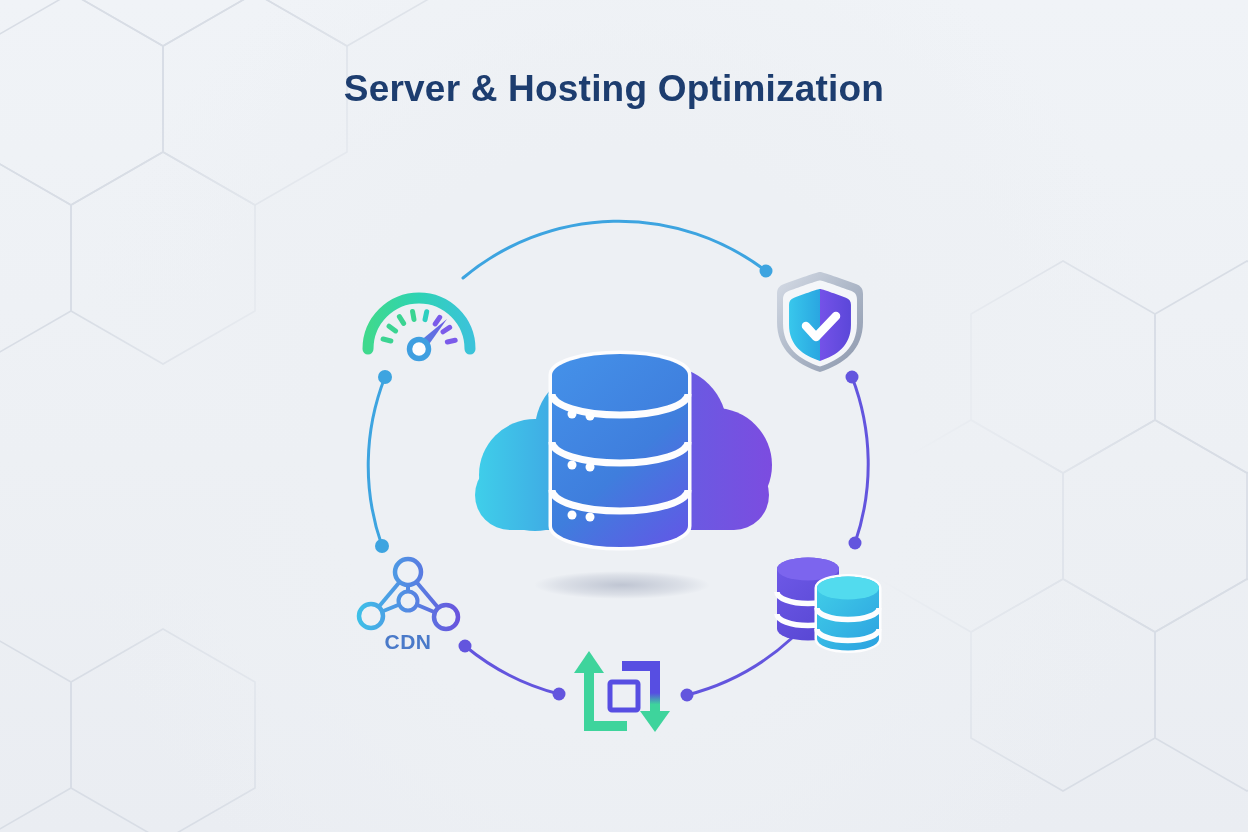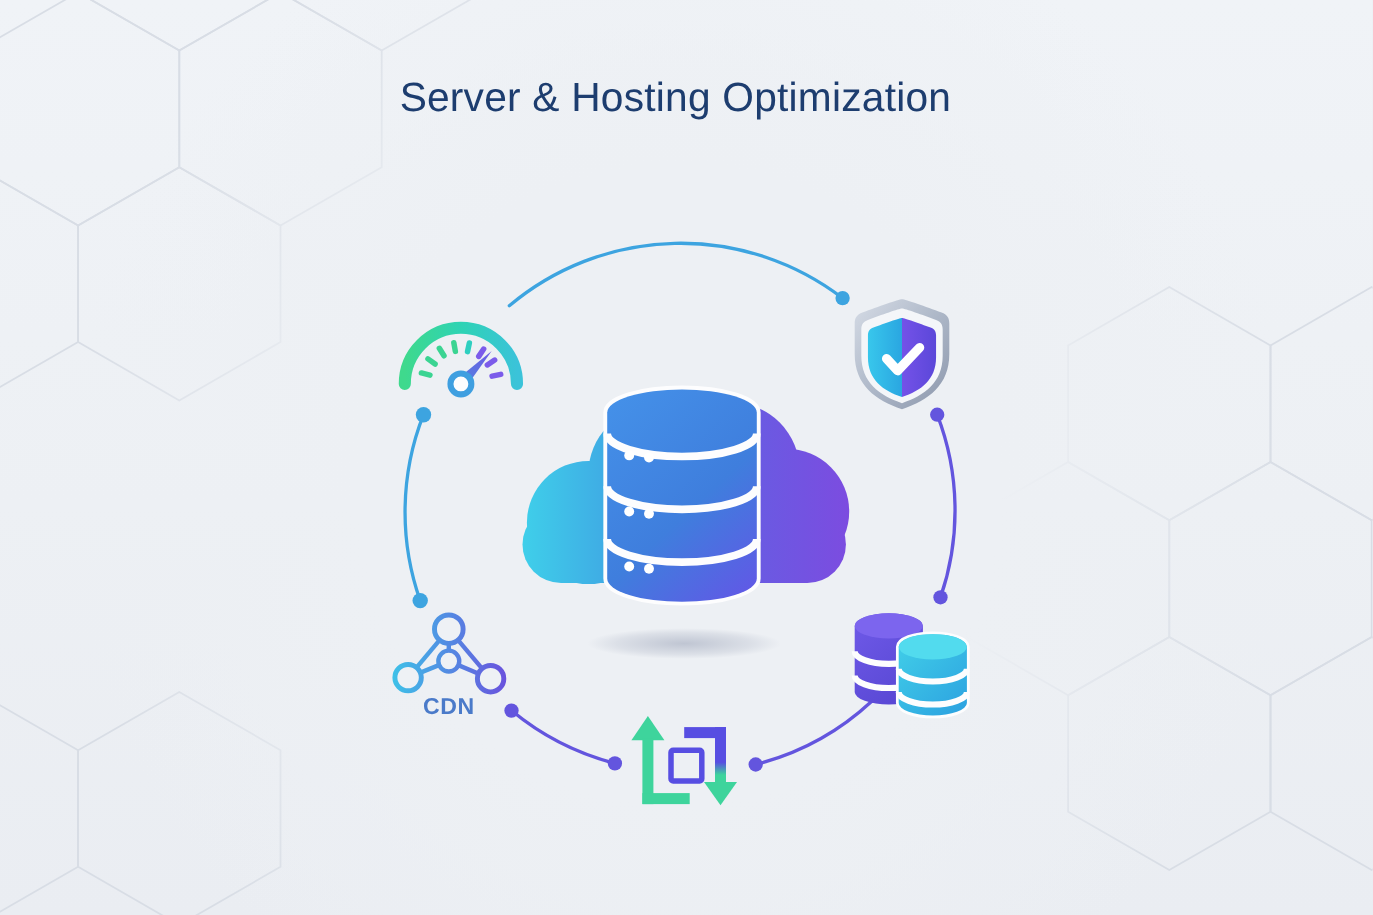--- a/index.html
+++ b/index.html
@@ -9,21 +9,21 @@
     background:linear-gradient(180deg,#f0f3f7 0%, #edf0f4 55%, #eaedf2 100%);
   }
   .stage > svg, .stage > div.fade{position:absolute; inset:0;}
   .fade{
     background:radial-gradient(circle 560px at 49.5% 53%,
       rgba(237,240,244,1) 0%, rgba(237,240,244,1) 52%, rgba(237,240,244,0) 100%);
     pointer-events:none;
   }
   h1.title{
     position:absolute; top:68px; left:0; width:1228px; margin:0;
-    text-align:center; font-size:37px; font-weight:normal; letter-spacing:.2px;
+    text-align:center; font-size:37px; font-weight:bold; letter-spacing:.2px;
     color:#1d3d6f;
   }
   text.cdn{
     font-family:"Liberation Sans", sans-serif;
     font-size:21px; font-weight:bold; fill:#4a7ac9; letter-spacing:.5px;
   }
 </style>
 </head>
 <body>
 

